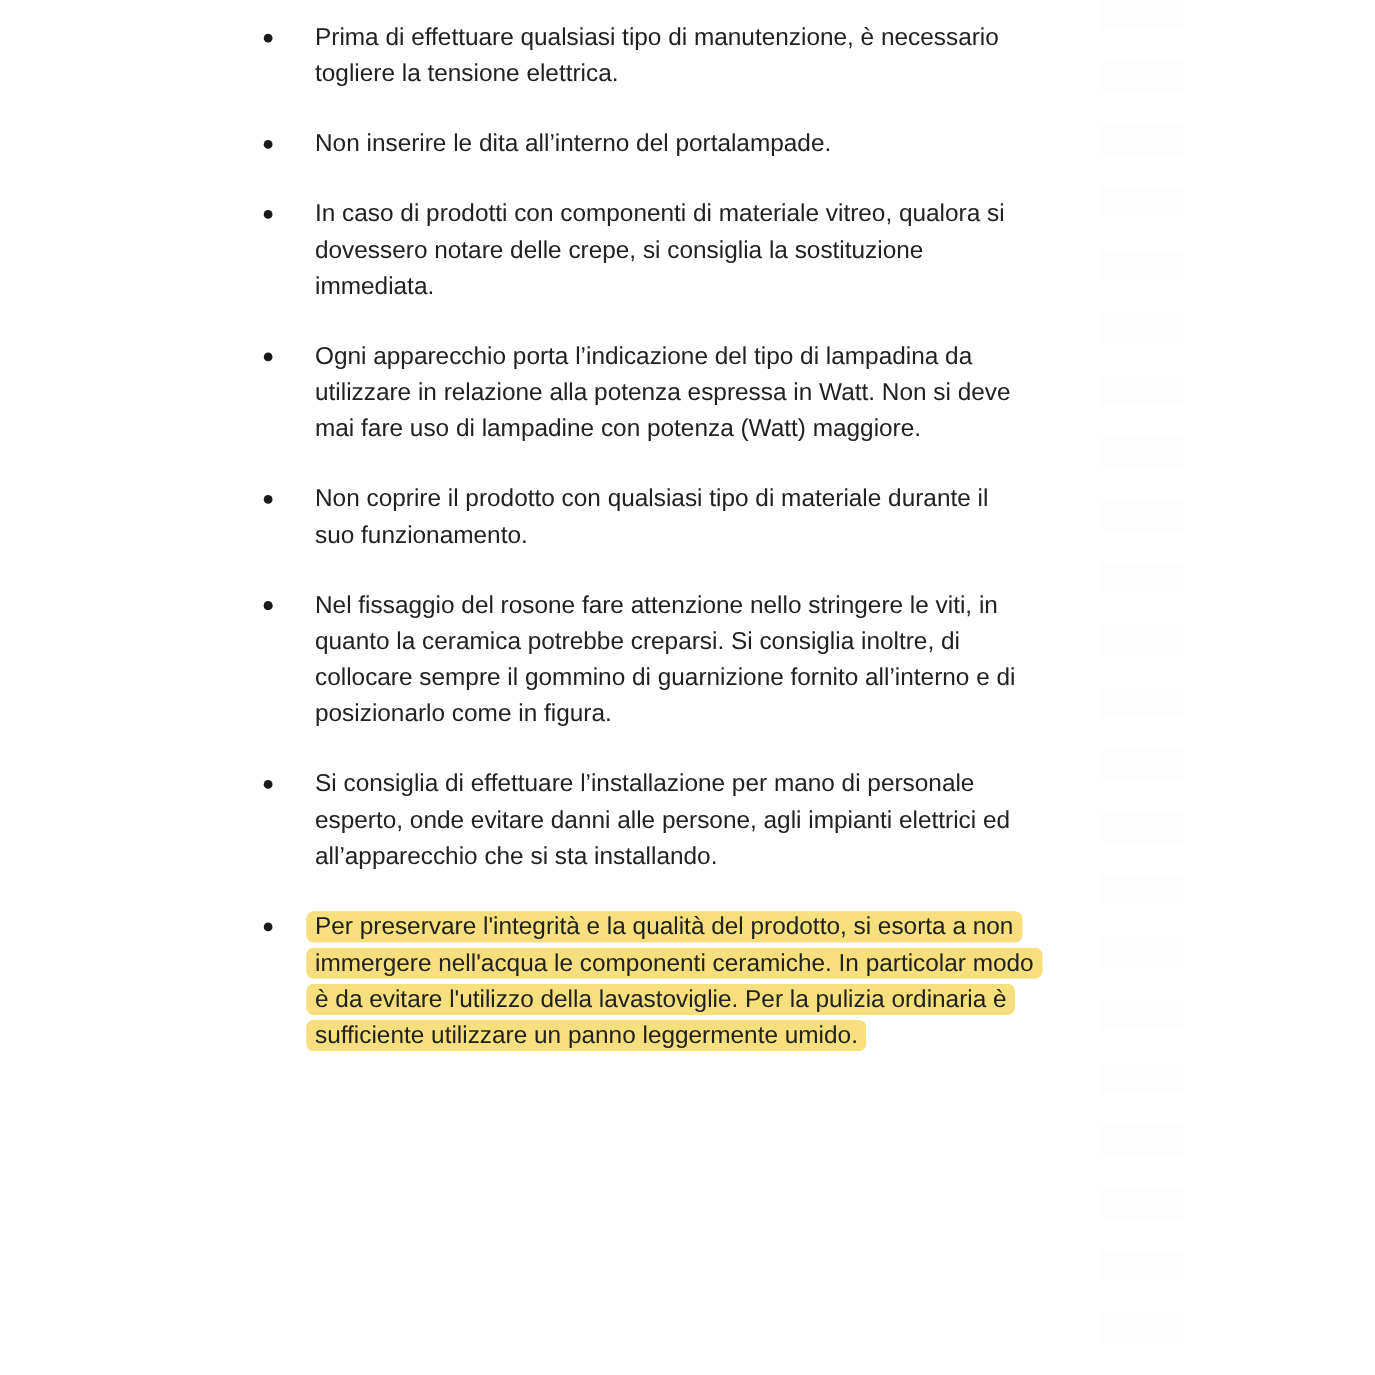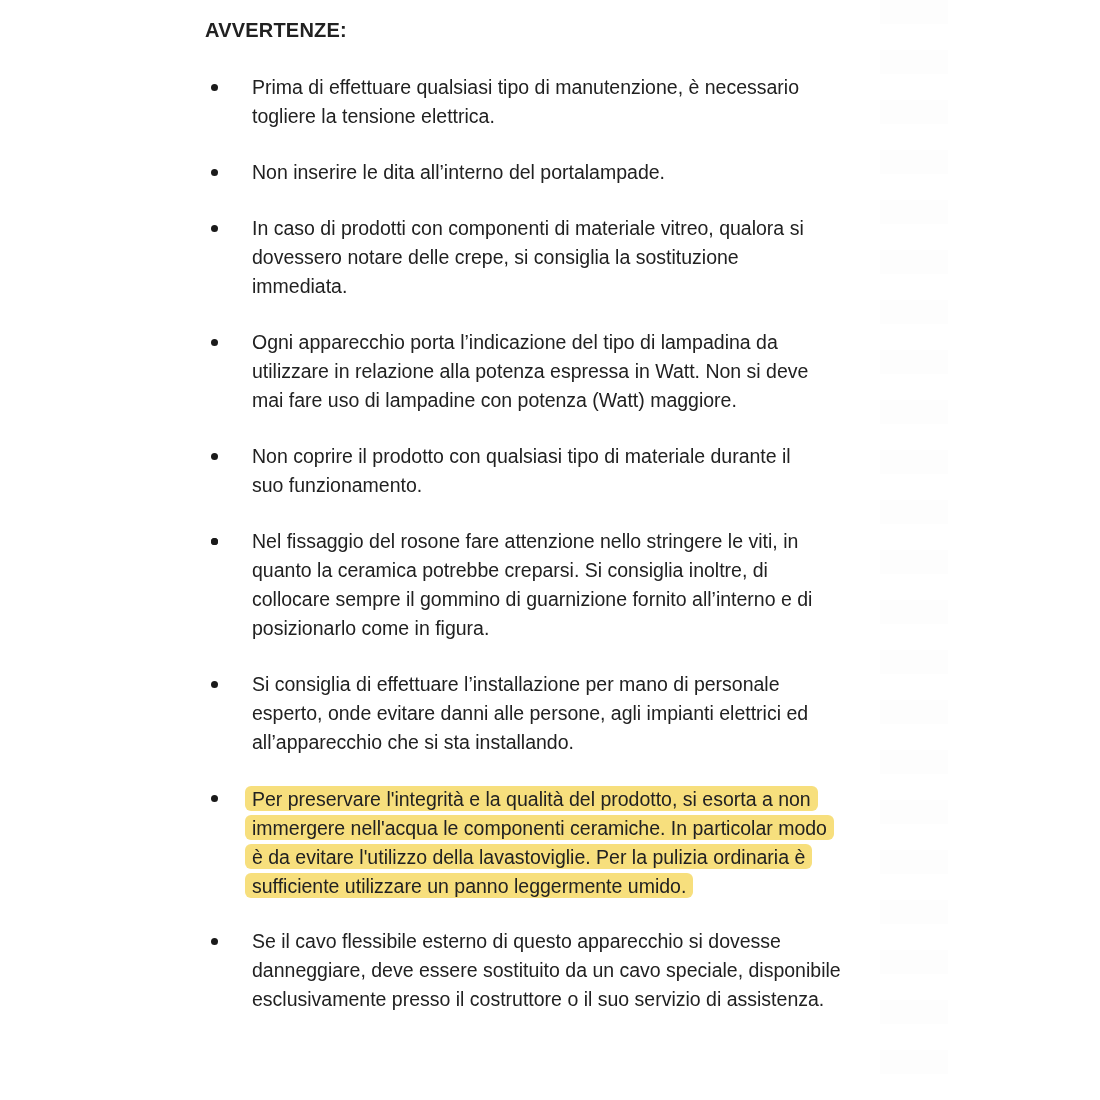--- a/index.html
+++ b/index.html
@@ -77,21 +77,20 @@
     box-decoration-break: clone;
   }
 </style>
 </head>
 <body>
 
 <div class="page">
   <div class="scan-strip"></div>
 
   <div class="content">
-    <h1 class="title">AVVERTENZE:</h1>
 
     <ul class="warnings">
       <li>
         <span class="dot"></span>
         <span class="txt">Prima di effettuare qualsiasi tipo di manutenzione, è necessario
 togliere la tensione elettrica.</span>
       </li>
       <li>
         <span class="dot"></span>
         <span class="txt">Non inserire le dita all’interno del portalampade.</span>
@@ -129,21 +128,15 @@
 esperto, onde evitare danni alle persone, agli impianti elettrici ed
 all’apparecchio che si sta installando.</span>
       </li>
       <li>
         <span class="dot"></span>
         <span class="txt hl">Per preservare l'integrità e la qualità del prodotto, si esorta a non
 immergere nell'acqua le componenti ceramiche. In particolar modo
 è da evitare l'utilizzo della lavastoviglie. Per la pulizia ordinaria è
 sufficiente utilizzare un panno leggermente umido.</span>
       </li>
-      <li>
-        <span class="dot"></span>
-        <span class="txt">Se il cavo flessibile esterno di questo apparecchio si dovesse
-danneggiare, deve essere sostituito da un cavo speciale, disponibile
-esclusivamente presso il costruttore o il suo servizio di assistenza.</span>
-      </li>
     </ul>
   </div>
 </div>
 
 </body></html>

